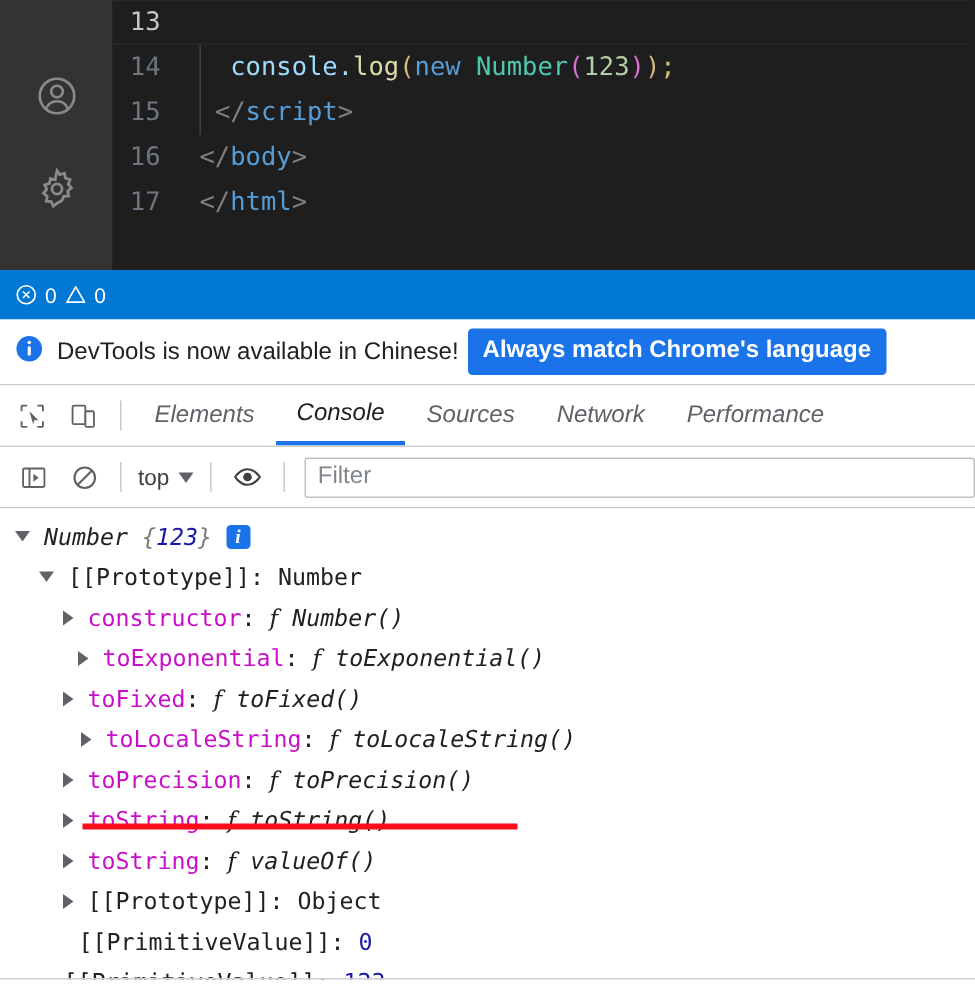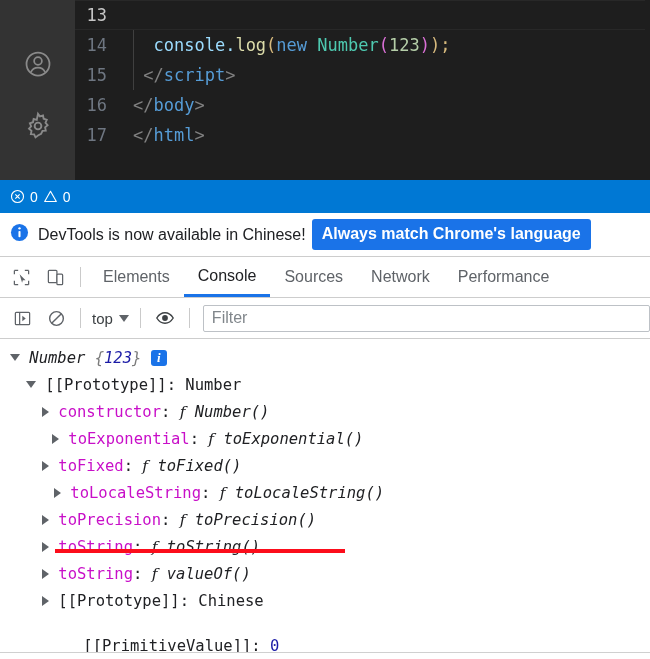--- a/index.html
+++ b/index.html
@@ -175,20 +175,21 @@
     left: 0; top: 257px;
     width: 650px;
     height: 41px;
     background: #ffffff;
     border-bottom: 1px solid #cdcdcd;
     display: flex;
     align-items: center;
     box-sizing: border-box;
     overflow: hidden;
     white-space: nowrap;
+    font-style: italic;
   }
   .tb-icon {
     width: 34px;
     height: 40px;
     display: flex;
     align-items: center;
     justify-content: center;
     flex: 0 0 auto;
   }
   .tb-icon:first-child { margin-left: 4px; }
@@ -474,22 +475,22 @@
     <div id="console-rows">
         <div class="con-row" style="padding-left: 10px;"><span class="tri tri-down"></span><span> </span><span class="c-objname">Number</span><span class="c-plain"> </span><span class="c-brace">{</span><span class="c-numblue">123</span><span class="c-brace">}</span><span class="c-plain"> </span><span class="info-badge">i</span></div>
         <div class="con-row" style="padding-left: 26px;"><span class="tri tri-down"></span><span> </span><span class="c-plain">[[Prototype]]</span><span class="c-plain">: </span><span class="c-plain">Number</span></div>
         <div class="con-row" style="padding-left: 42px;"><span class="tri tri-right"></span><span> </span><span class="c-prop">constructor</span><span class="c-plain">: </span><span class="c-fnmark">f</span><span class="c-plain"> </span><span class="c-fnname">Number()</span></div>
         <div class="con-row" style="padding-left: 52px;"><span class="tri tri-right"></span><span> </span><span class="c-prop">toExponential</span><span class="c-plain">: </span><span class="c-fnmark">f</span><span class="c-plain"> </span><span class="c-fnname">toExponential()</span></div>
         <div class="con-row" style="padding-left: 42px;"><span class="tri tri-right"></span><span> </span><span class="c-prop">toFixed</span><span class="c-plain">: </span><span class="c-fnmark">f</span><span class="c-plain"> </span><span class="c-fnname">toFixed()</span></div>
         <div class="con-row" style="padding-left: 42px; margin-left: 12px;"><span class="tri tri-right"></span><span> </span><span class="c-prop">toLocaleString</span><span class="c-plain">: </span><span class="c-fnmark">f</span><span class="c-plain"> </span><span class="c-fnname">toLocaleString()</span></div>
         <div class="con-row" style="padding-left: 42px;"><span class="tri tri-right"></span><span> </span><span class="c-prop">toPrecision</span><span class="c-plain">: </span><span class="c-fnmark">f</span><span class="c-plain"> </span><span class="c-fnname">toPrecision()</span></div>
         <div class="con-row" style="padding-left: 42px;"><span class="tri tri-right"></span><span> </span><span class="c-prop">toString</span><span class="c-plain">: </span><span class="c-fnmark">f</span><span class="c-plain"> </span><span class="c-fnname">toString()</span></div>
         <div class="con-row" style="padding-left: 42px;"><span class="tri tri-right"></span><span> </span><span class="c-prop">toString</span><span class="c-plain">: </span><span class="c-fnmark">f</span><span class="c-plain"> </span><span class="c-fnname">valueOf()</span></div>
-        <div class="con-row" style="padding-left: 42px;"><span class="tri tri-right"></span><span> </span><span class="c-plain">[[Prototype]]</span><span class="c-plain">: </span><span class="c-plain">Chinese</span></div>
-        <div class="con-row" style="padding-left: 67px; margin-top: 18px;"><span class="tri" style="width: 7px; height: 10px;"></span><span> </span><span class="c-plain">[[PrimitiveValue]]</span><span class="c-plain">: </span><span class="c-numblue2">0</span></div>
+        <div class="con-row" style="padding-left: 42px;"><span class="tri tri-right"></span><span> </span><span class="c-plain">[[Prototype]]</span><span class="c-plain">: </span><span class="c-plain">Object</span></div>
+        <div class="con-row" style="padding-left: 36px;"><span class="tri" style="width: 7px; height: 10px;"></span><span> </span><span class="c-plain">[[PrimitiveValue]]</span><span class="c-plain">: </span><span class="c-numblue2">0</span></div>
         <div class="con-row" style="padding-left: 26px;"><span class="tri" style="width: 7px; height: 10px;"></span><span> </span><span class="c-plain">[[PrimitiveValue]]</span><span class="c-plain">: </span><span class="c-numblue2">123</span></div>
       </div>
   </div>
 
   <div class="red-underline" style="background: rgb(252, 13, 27);"></div>
   <div class="console-bottom-border"></div>
 
 </div>
 
 </body></html>

